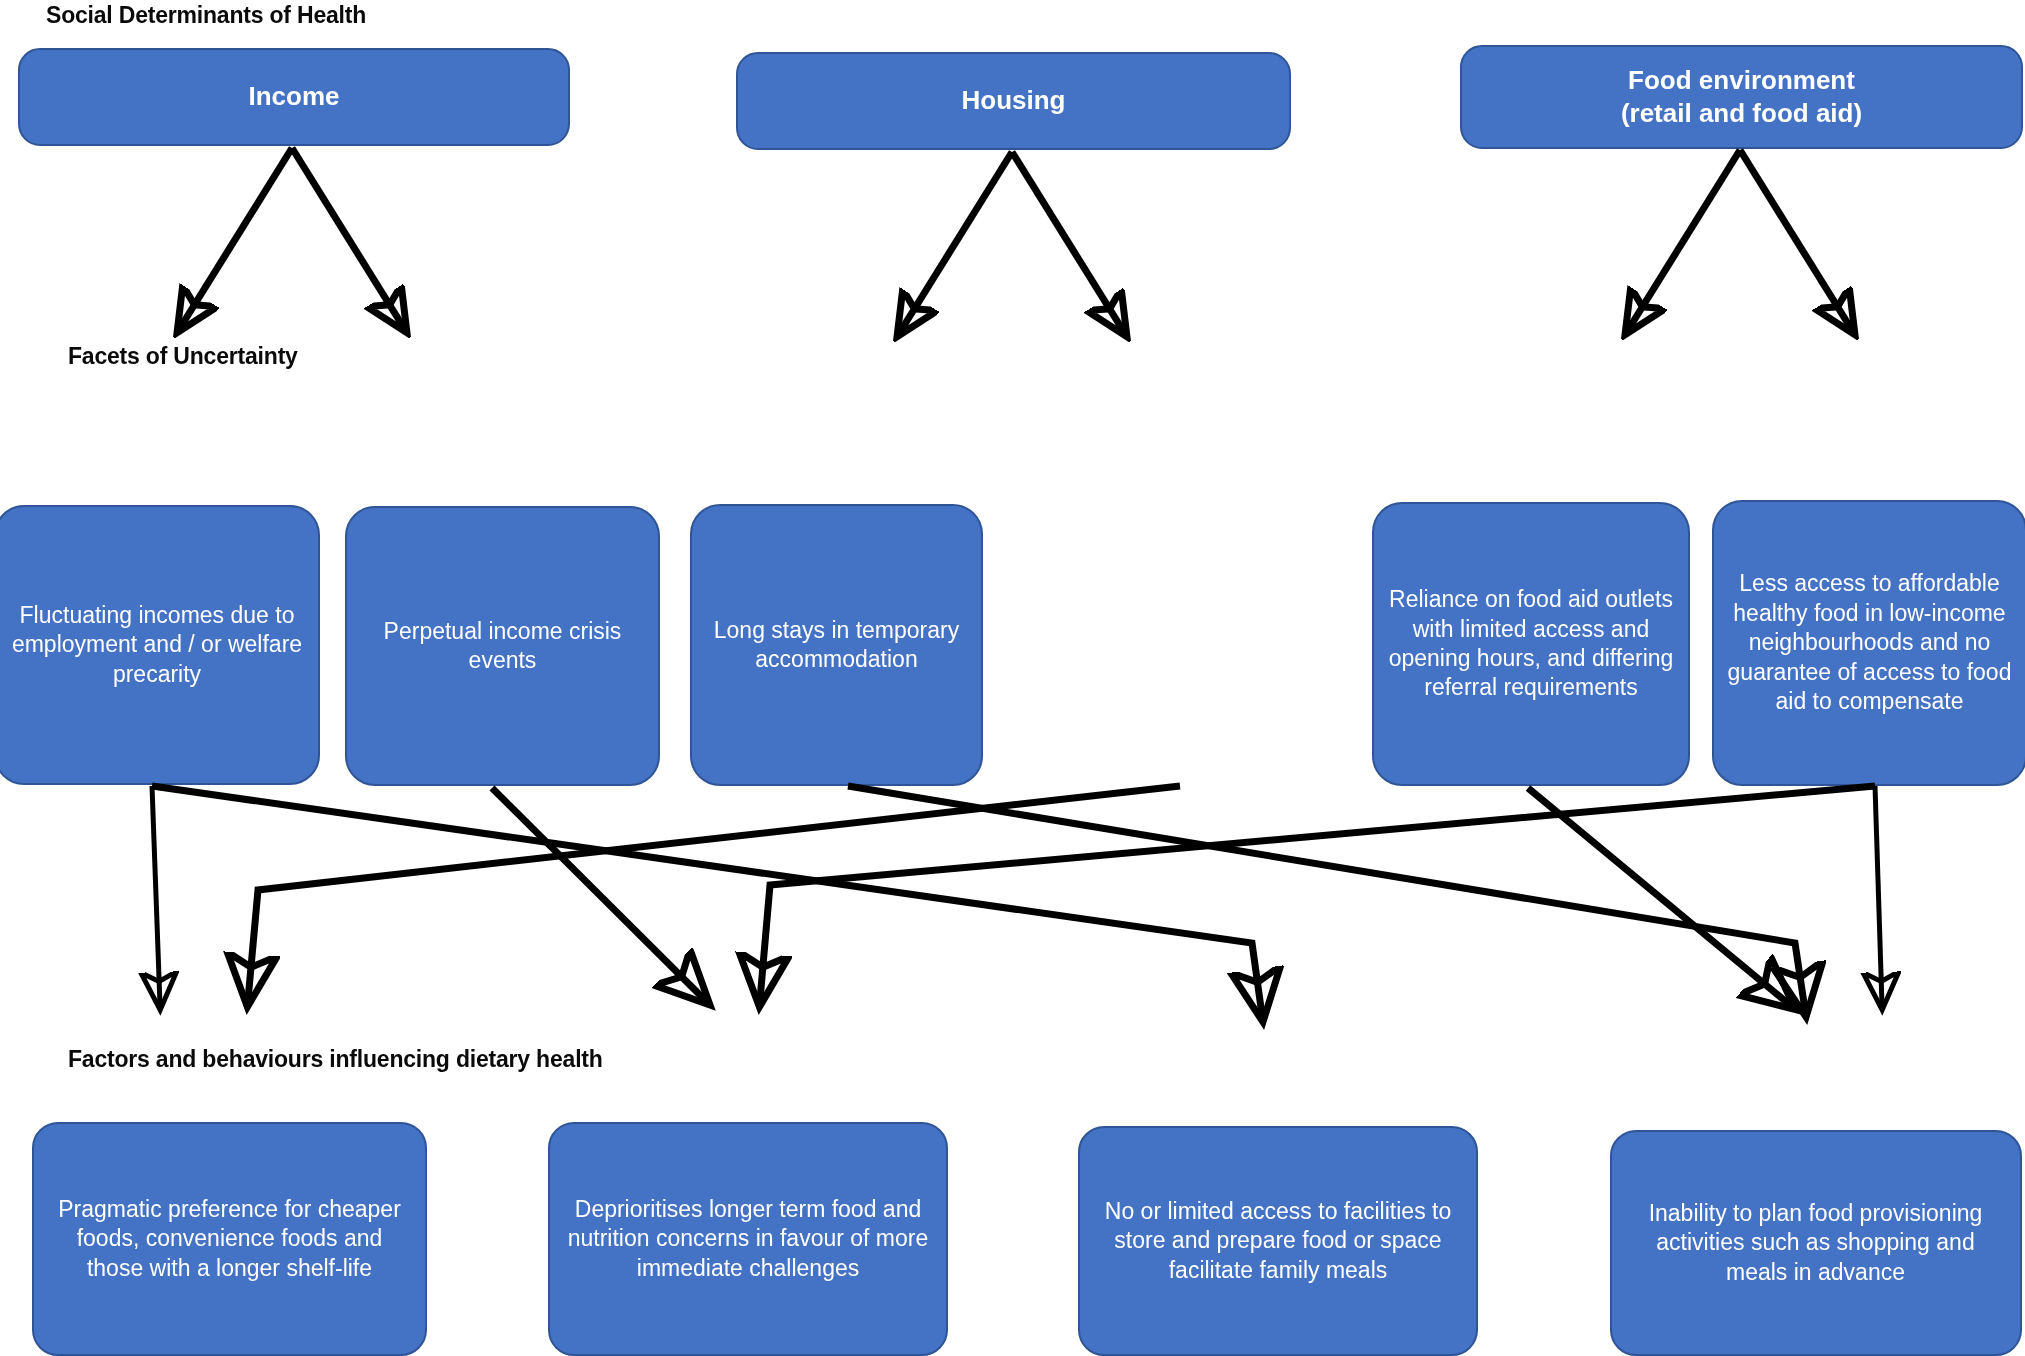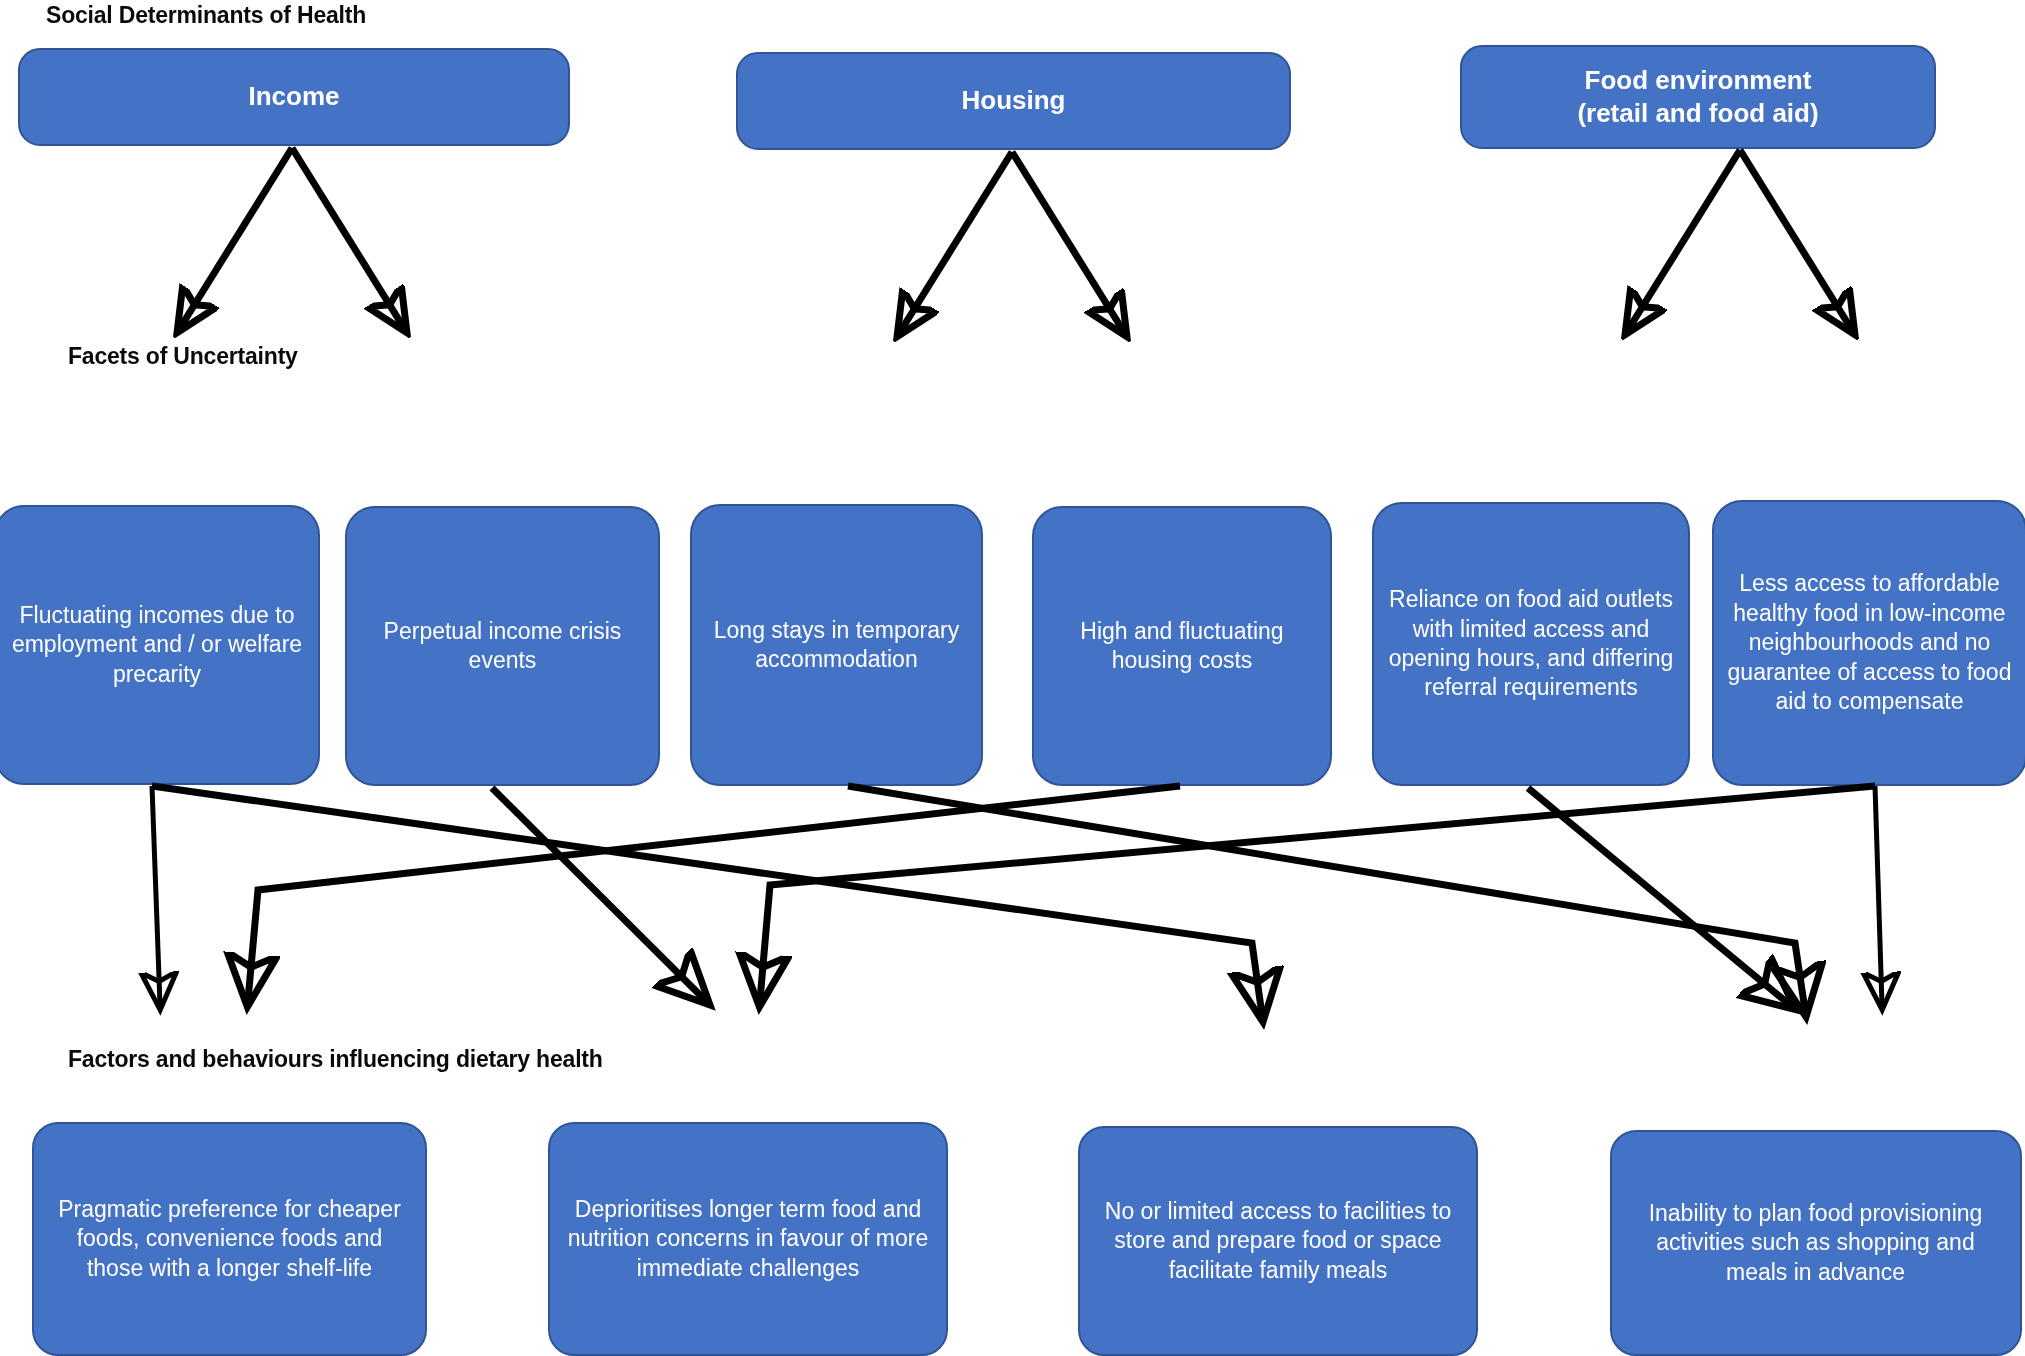--- a/index.html
+++ b/index.html
@@ -68,42 +68,39 @@
   <div class="section-label" style="left:68px; top:1046px;">Factors and behaviours influencing dietary health</div>
 
   <div class="node top" style="left:18px; top:48px; width:552px; height:98px;">
     <span>Income</span>
   </div>
 
   <div class="node top" style="left:736px; top:52px; width:555px; height:98px;">
     <span>Housing</span>
   </div>
 
-  <div class="node top" style="left:1460px; top:45px; width:476px; height:104px;">
+  <div class="node top" style="left:1460px; top:45px; width:563px; height:104px;">
     <span>
         <div>Food environment</div>
         <div>(retail and food aid)</div>
       </span>
   </div>
 
   <div class="node facet" style="left:-6px; top:505px; width:326px; height:280px;">
     <span>Fluctuating incomes due to employment and / or welfare precarity</span>
   </div>
 
   <div class="node facet" style="left:345px; top:506px; width:315px; height:280px;">
     <span>Perpetual income crisis events</span>
   </div>
 
   <div class="node facet" style="left:690px; top:504px; width:293px; height:282px;">
     <span>Long stays in temporary accommodation</span>
   </div>
 
-  <div class="node facet" style="left:1032px; top:506px; width:300px; height:280px;">
-    <span>High and fluctuating housing costs</span>
-  </div>
 
   <div class="node facet" style="left:1372px; top:502px; width:318px; height:284px;">
     <span>Reliance on food aid outlets with limited access and opening hours, and  differing referral requirements</span>
   </div>
 
   <div class="node facet" style="left:1712px; top:500px; width:315px; height:286px;">
     <span>Less access to affordable healthy food in low-income neighbourhoods and no guarantee of access to food aid to compensate</span>
   </div>
 
   <div class="node outcome" style="left:32px; top:1122px; width:395px; height:234px;">

